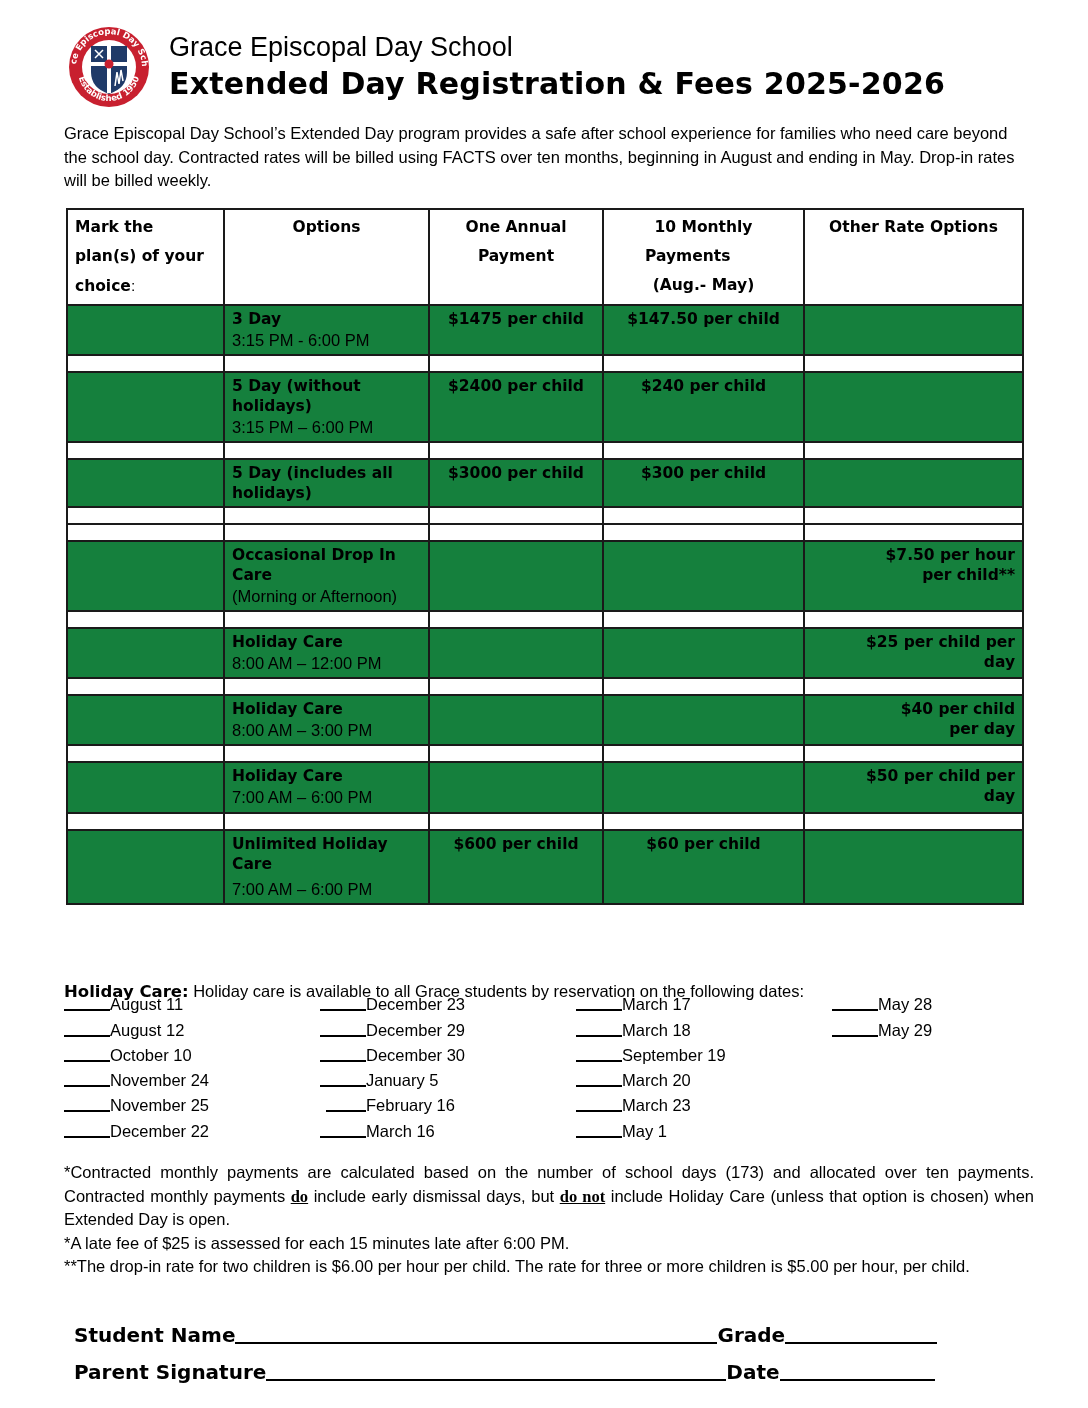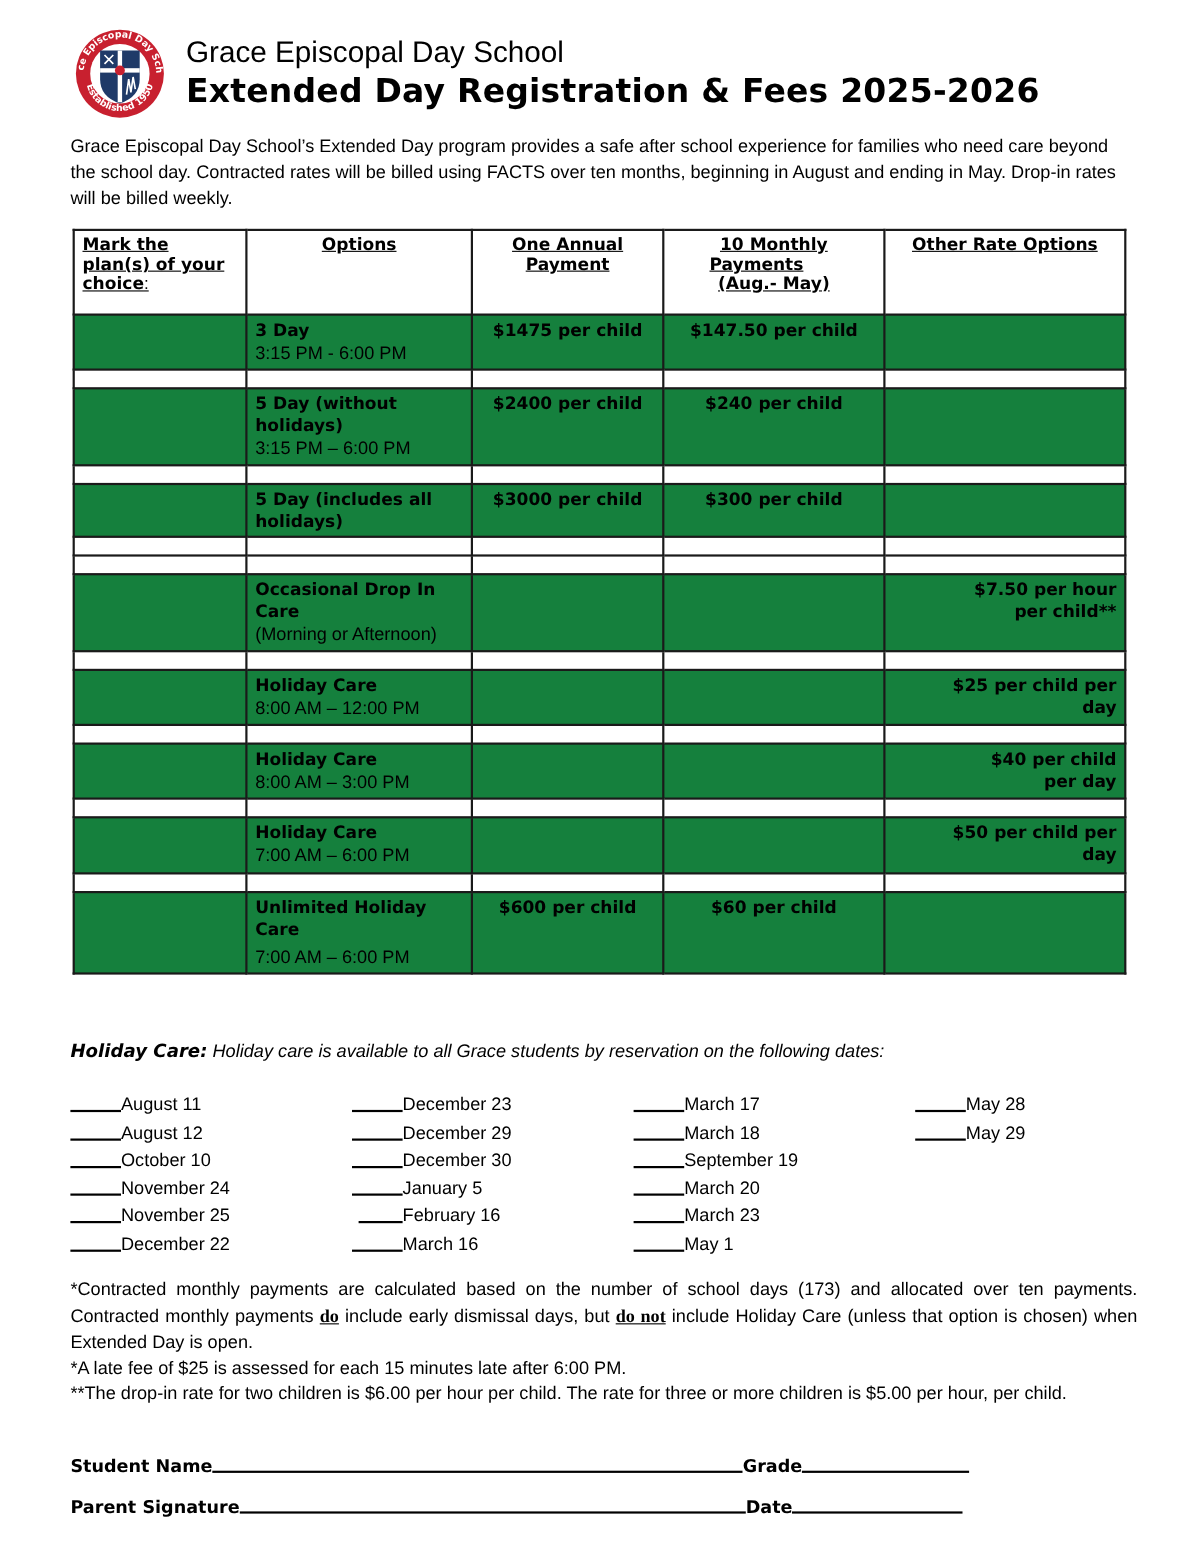--- a/index.html
+++ b/index.html
@@ -8,44 +8,44 @@
 
   .header { position: absolute; left: 64px; top: 26px; height: 84px; width: 960px; }
   .logo { position: absolute; left: 0; top: 0; width: 90px; height: 82px; }
   .school-name { position: absolute; left: 105px; top: 6px; font-size: 27px; font-weight: normal; white-space: nowrap; }
   .doc-title { position: absolute; left: 105px; top: 40px; font-size: 30px; font-family: "DejaVu Sans", sans-serif; font-weight: bold; white-space: nowrap; letter-spacing: 0.2px; }
 
   .intro { position: absolute; left: 64px; top: 122px; width: 970px; font-size: 16.5px; line-height: 23.5px; }
 
   table.fees { position: absolute; left: 66px; top: 208px; width: 956px; border-collapse: collapse; table-layout: fixed; }
   table.fees td, table.fees th { border: 2px solid #1a1a1a; vertical-align: top; padding: 3px 7px; }
-  table.fees th { font-family: "DejaVu Sans", sans-serif; font-weight: bold; font-size: 15.5px; line-height: 18px; text-align: center; height: 77px; text-decoration: underline; }
+  table.fees th { font-family: "DejaVu Sans", sans-serif; font-weight: bold; font-size: 15.5px; line-height: 29px; text-align: center; height: 77px; }
   table.fees th.first { text-align: left; }
   table.fees th .norm { font-weight: normal; font-family: "Liberation Sans", sans-serif; }
   tr.row td { background: #15803d; }
   tr.gap td { background: #ffffff; height: 17px; padding: 0; }
   .opt-name { font-family: "DejaVu Sans", sans-serif; font-weight: bold; font-size: 15.5px; line-height: 20px; display: block; }
   .opt-time { font-size: 16.5px; line-height: 22px; display: block; }
   .price { font-family: "DejaVu Sans", sans-serif; font-weight: bold; font-size: 15.5px; line-height: 20px; text-align: center; display: block; }
   .price-wrap { display: block; white-space: pre-line; text-align: right; }
 
-  .holiday-intro { position: absolute; left: 64px; top: 946px; font-size: 16.5px; white-space: nowrap; font-style: italic; }
+  .holiday-intro { position: absolute; left: 64px; top: 982px; font-size: 16.5px; white-space: nowrap; }
   .holiday-intro b { font-family: "DejaVu Sans", sans-serif; font-weight: bold; }
 
   .dates { position: absolute; left: 64px; top: 990px; width: 960px; }
   .date-col { position: absolute; top: 0; }
   .date-item { height: 25.3px; font-size: 16.5px; line-height: 22px; white-space: nowrap; display: flex; align-items: flex-end; }
   .blank { display: inline-block; width: 46px; border-bottom: 2px solid #000; margin-bottom: 4px; height: 1px; }
   .blank.short { width: 40px; margin-left: 6px; }
 
   .notes { position: absolute; left: 64px; top: 1161px; width: 970px; font-size: 16.5px; line-height: 23.5px; }
   .notes p { text-align: justify; }
   .notes .u { font-family: Liberation Serif, serif; font-weight: bold; text-decoration: underline; }
 
-  .sig { position: absolute; left: 64px; font-family: "DejaVu Sans", sans-serif; font-weight: bold; font-size: 16px; white-space: nowrap; display: flex; align-items: flex-end; justify-content: flex-end; }
+  .sig { position: absolute; left: 74px; font-family: "DejaVu Sans", sans-serif; font-weight: bold; font-size: 20px; white-space: nowrap; display: flex; align-items: flex-end; justify-content: flex-end; }
   .sig .line { display: inline-block; border-bottom: 2px solid #000; height: 1px; margin-bottom: 3px; }
 </style>
 </head>
 <body>
 
 <div class="header">
   <div class="logo">
     <svg width="90" height="82" viewBox="0 0 90 82">
       <defs>
         <path id="ringTop" d="M 12 41 A 33 33 0 0 1 78 41"></path>

